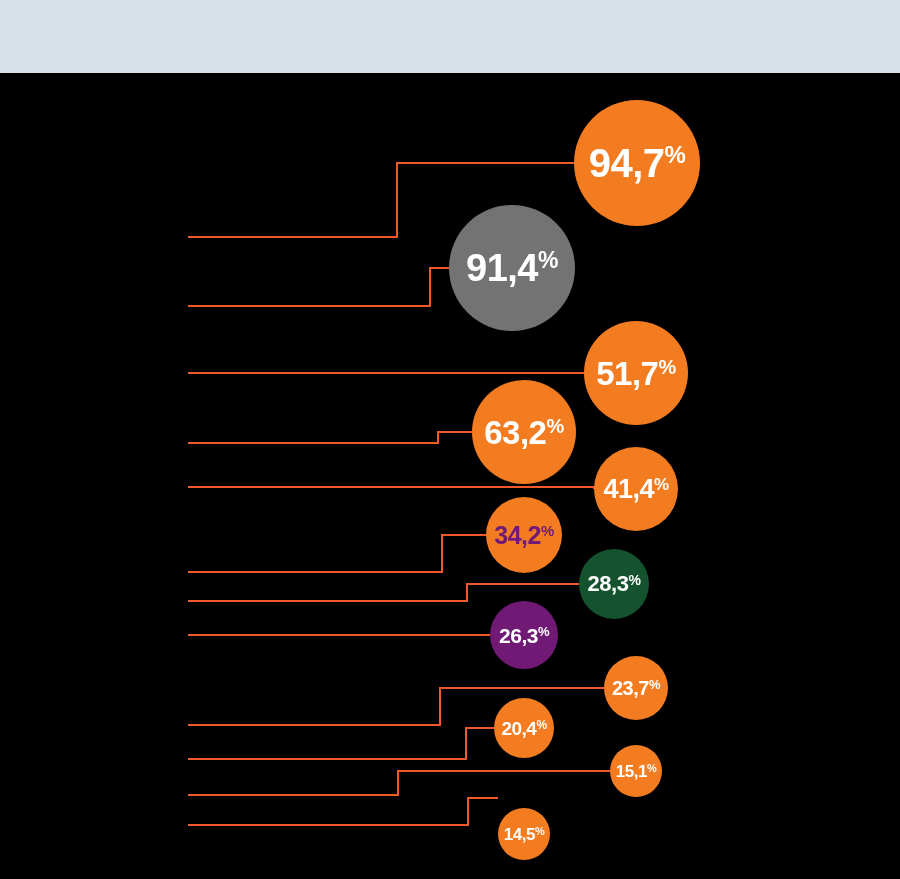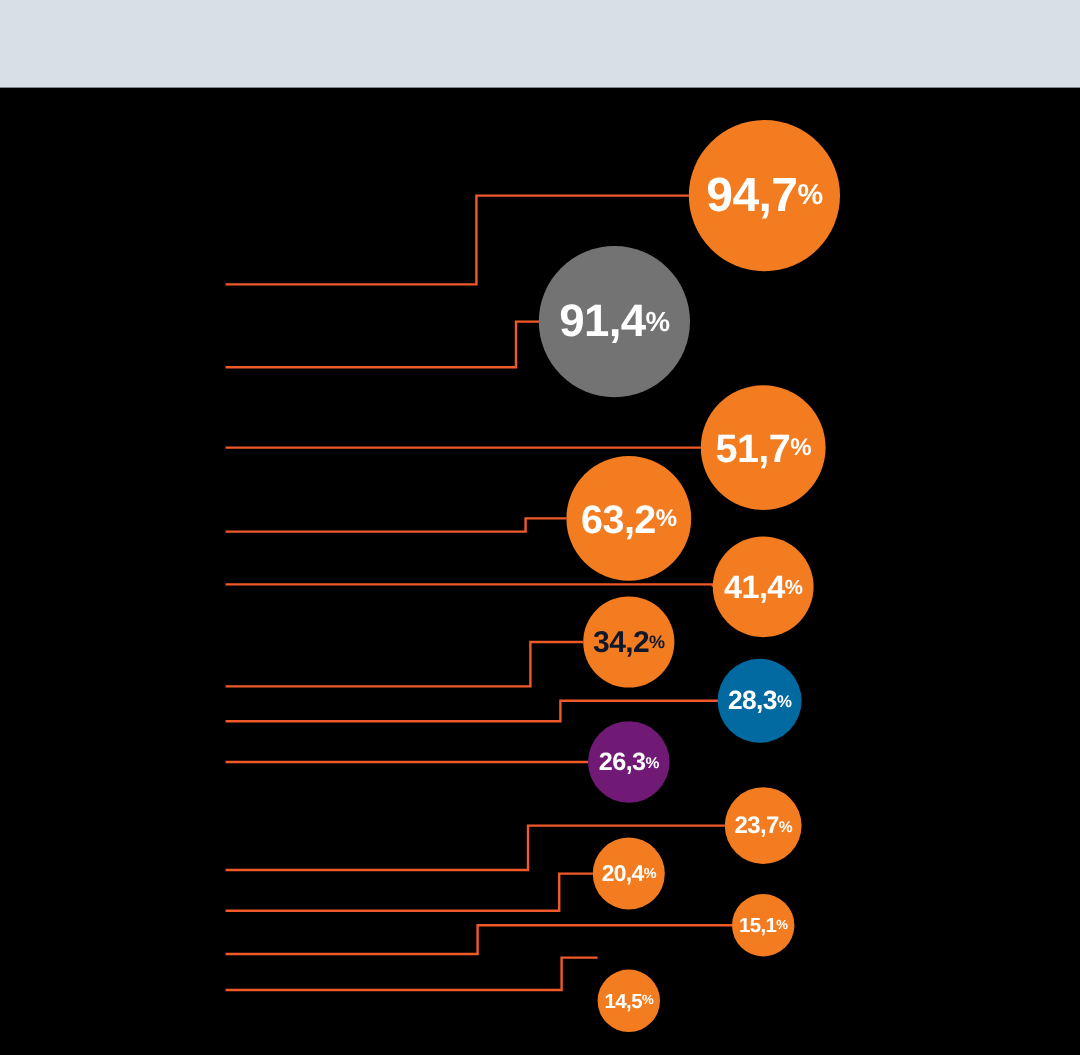--- a/index.html
+++ b/index.html
@@ -53,21 +53,21 @@
     box-sizing: border-box;
   }
   .bubble-label {
     color: #ffffff;
     font-family: "Liberation Sans", sans-serif;
     font-weight: bold;
     line-height: 1;
     white-space: nowrap;
     letter-spacing: -0.5px;
     display: inline-flex;
-    align-items: center;
+    align-items: flex-start;
   }
   .pct-sign {
     font-weight: bold;
     letter-spacing: -0.5px;
   }
 </style>
 </head>
 <body>
 
 <div id="page" style="background: rgb(0, 0, 0);">
@@ -114,26 +114,26 @@
           <span class="pct-sign" style="font-size: 20px;">%</span>
         </span>
       </div>
       <div class="bubble" style="left: 594px; top: 447px; width: 84px; height: 84px; background: rgb(244, 124, 32); z-index: 96;">
         <span class="bubble-label" style="font-size: 27px; color: rgb(255, 255, 255);">
           <span>41,4</span>
           <span class="pct-sign" style="font-size: 17px;">%</span>
         </span>
       </div>
       <div class="bubble" style="left: 486px; top: 497px; width: 76px; height: 76px; background: rgb(244, 124, 32); z-index: 95;">
-        <span class="bubble-label" style="font-size: 25px; color: #0f172a;">
+        <span class="bubble-label" style="font-size: 25px; color: #701a75;">
           <span>34,2</span>
           <span class="pct-sign" style="font-size: 15px;">%</span>
         </span>
       </div>
-      <div class="bubble" style="left: 598px; top: 549px; width: 70px; height: 70px; background: #0369a1; z-index: 94;">
+      <div class="bubble" style="left: 579px; top: 549px; width: 70px; height: 70px; background: #14532d; z-index: 94;">
         <span class="bubble-label" style="font-size: 22px; color: rgb(255, 255, 255);">
           <span>28,3</span>
           <span class="pct-sign" style="font-size: 14px;">%</span>
         </span>
       </div>
       <div class="bubble" style="left: 490px; top: 601px; width: 68px; height: 68px; background: #701a75; z-index: 93;">
         <span class="bubble-label" style="font-size: 21px; color: rgb(255, 255, 255);">
           <span>26,3</span>
           <span class="pct-sign" style="font-size: 13px;">%</span>
         </span>

